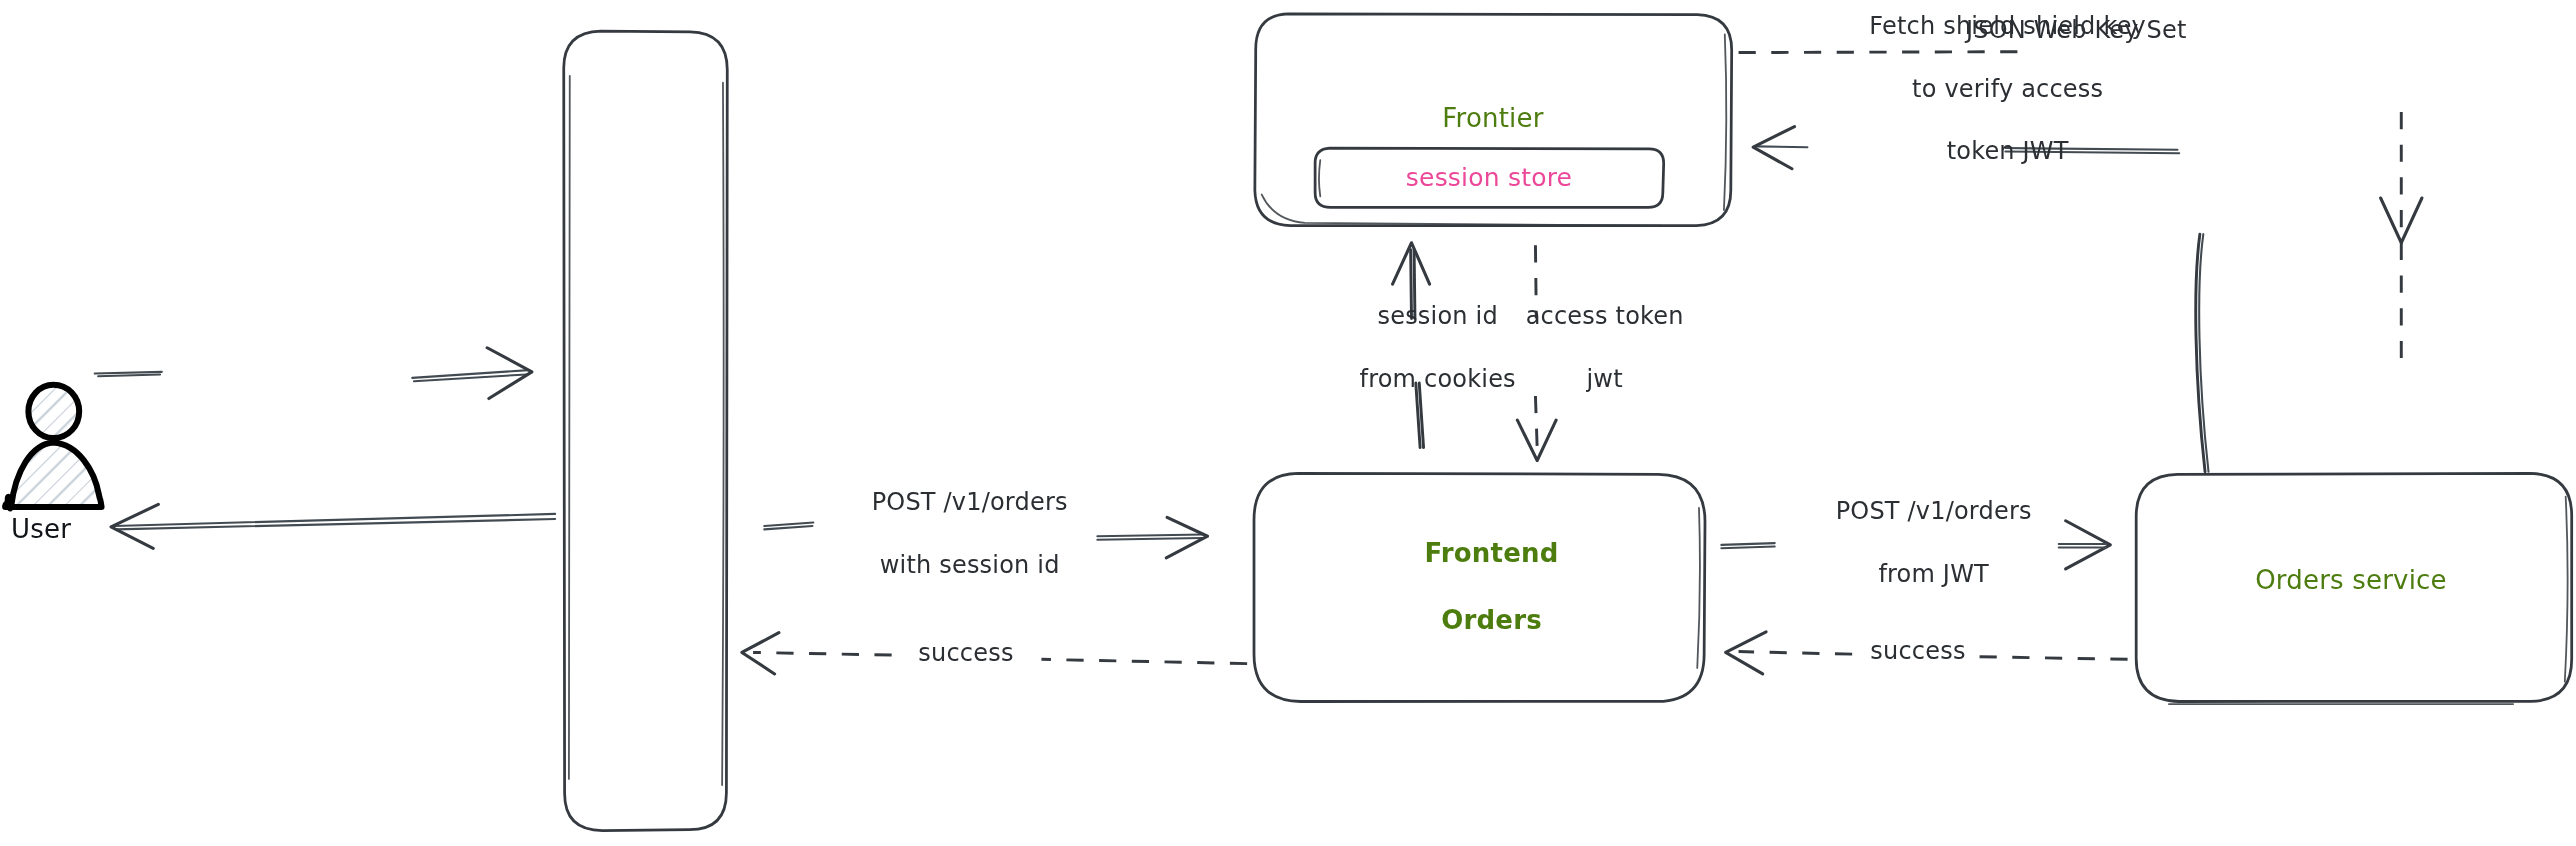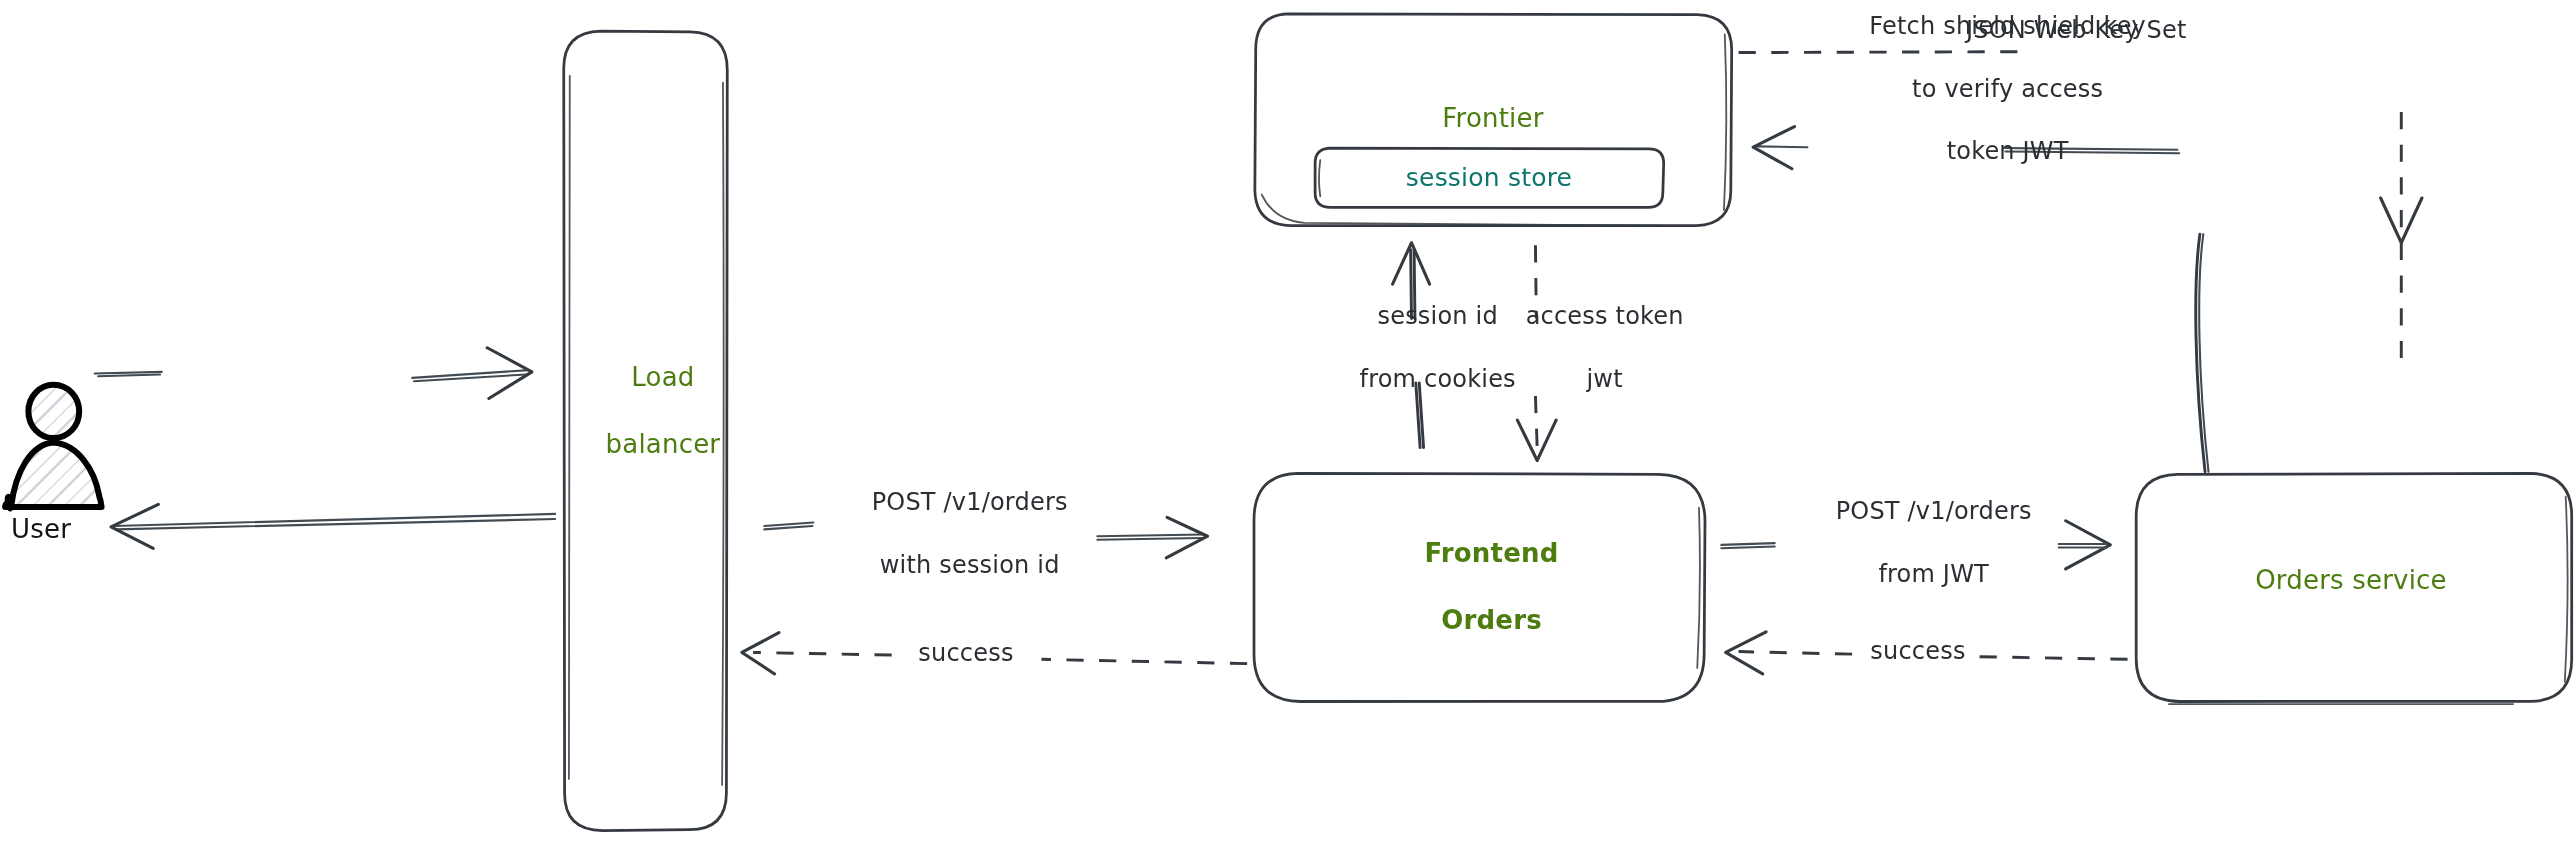--- a/index.html
+++ b/index.html
@@ -105,21 +105,21 @@
   .edge-label {
     font-size: 24px;
     color: #2b2f33;
   }
   .person-label {
     font-size: 26px;
     color: #111418;
   }
   .inner-label {
     font-size: 25px;
-    color: #0f766e;
+    color: #ec4899;
   }
 </style>
 </head>
 <body>
 
 <div id="canvas-root">
 
   <svg id="diagram-svg" viewBox="0 0 2993 984" xmlns="http://www.w3.org/2000/svg">
     <defs>
       <pattern id="hatchFill" width="26" height="26" patternUnits="userSpaceOnUse" patternTransform="rotate(45)">
@@ -241,24 +241,20 @@
     <g>
       <path class="connector-dashed" d="M2020 61 L 2350 60"></path>
       <path class="connector-dashed" stroke-dasharray="16 22" d="M2790 130 L 2790 420"></path>
       <path class="arrow-head" d="M2766 230 L 2790 282 L 2814 230"></path>
     </g>
 
   </svg>
 
   <div class="lbl left person-label" style="left:11px; top:530px;text-align:right;">User</div>
 
-  <div class="lbl center node-label" style="left:646px; top:411px;">
-    <span>Load</span><br>
-    <span>balancer</span>
-  </div>
 
   <div class="lbl center node-label" style="left:1493px; top:119px;">Frontier</div>
 
   <div class="lbl center inner-label" style="left:1489px; top:178px;">session store</div>
 
   <div class="lbl center node-label" style="left:1473px; top:587px;font-weight:bold;">
     <span>Frontend</span><br>
     <span>Orders</span>
   </div>
 

